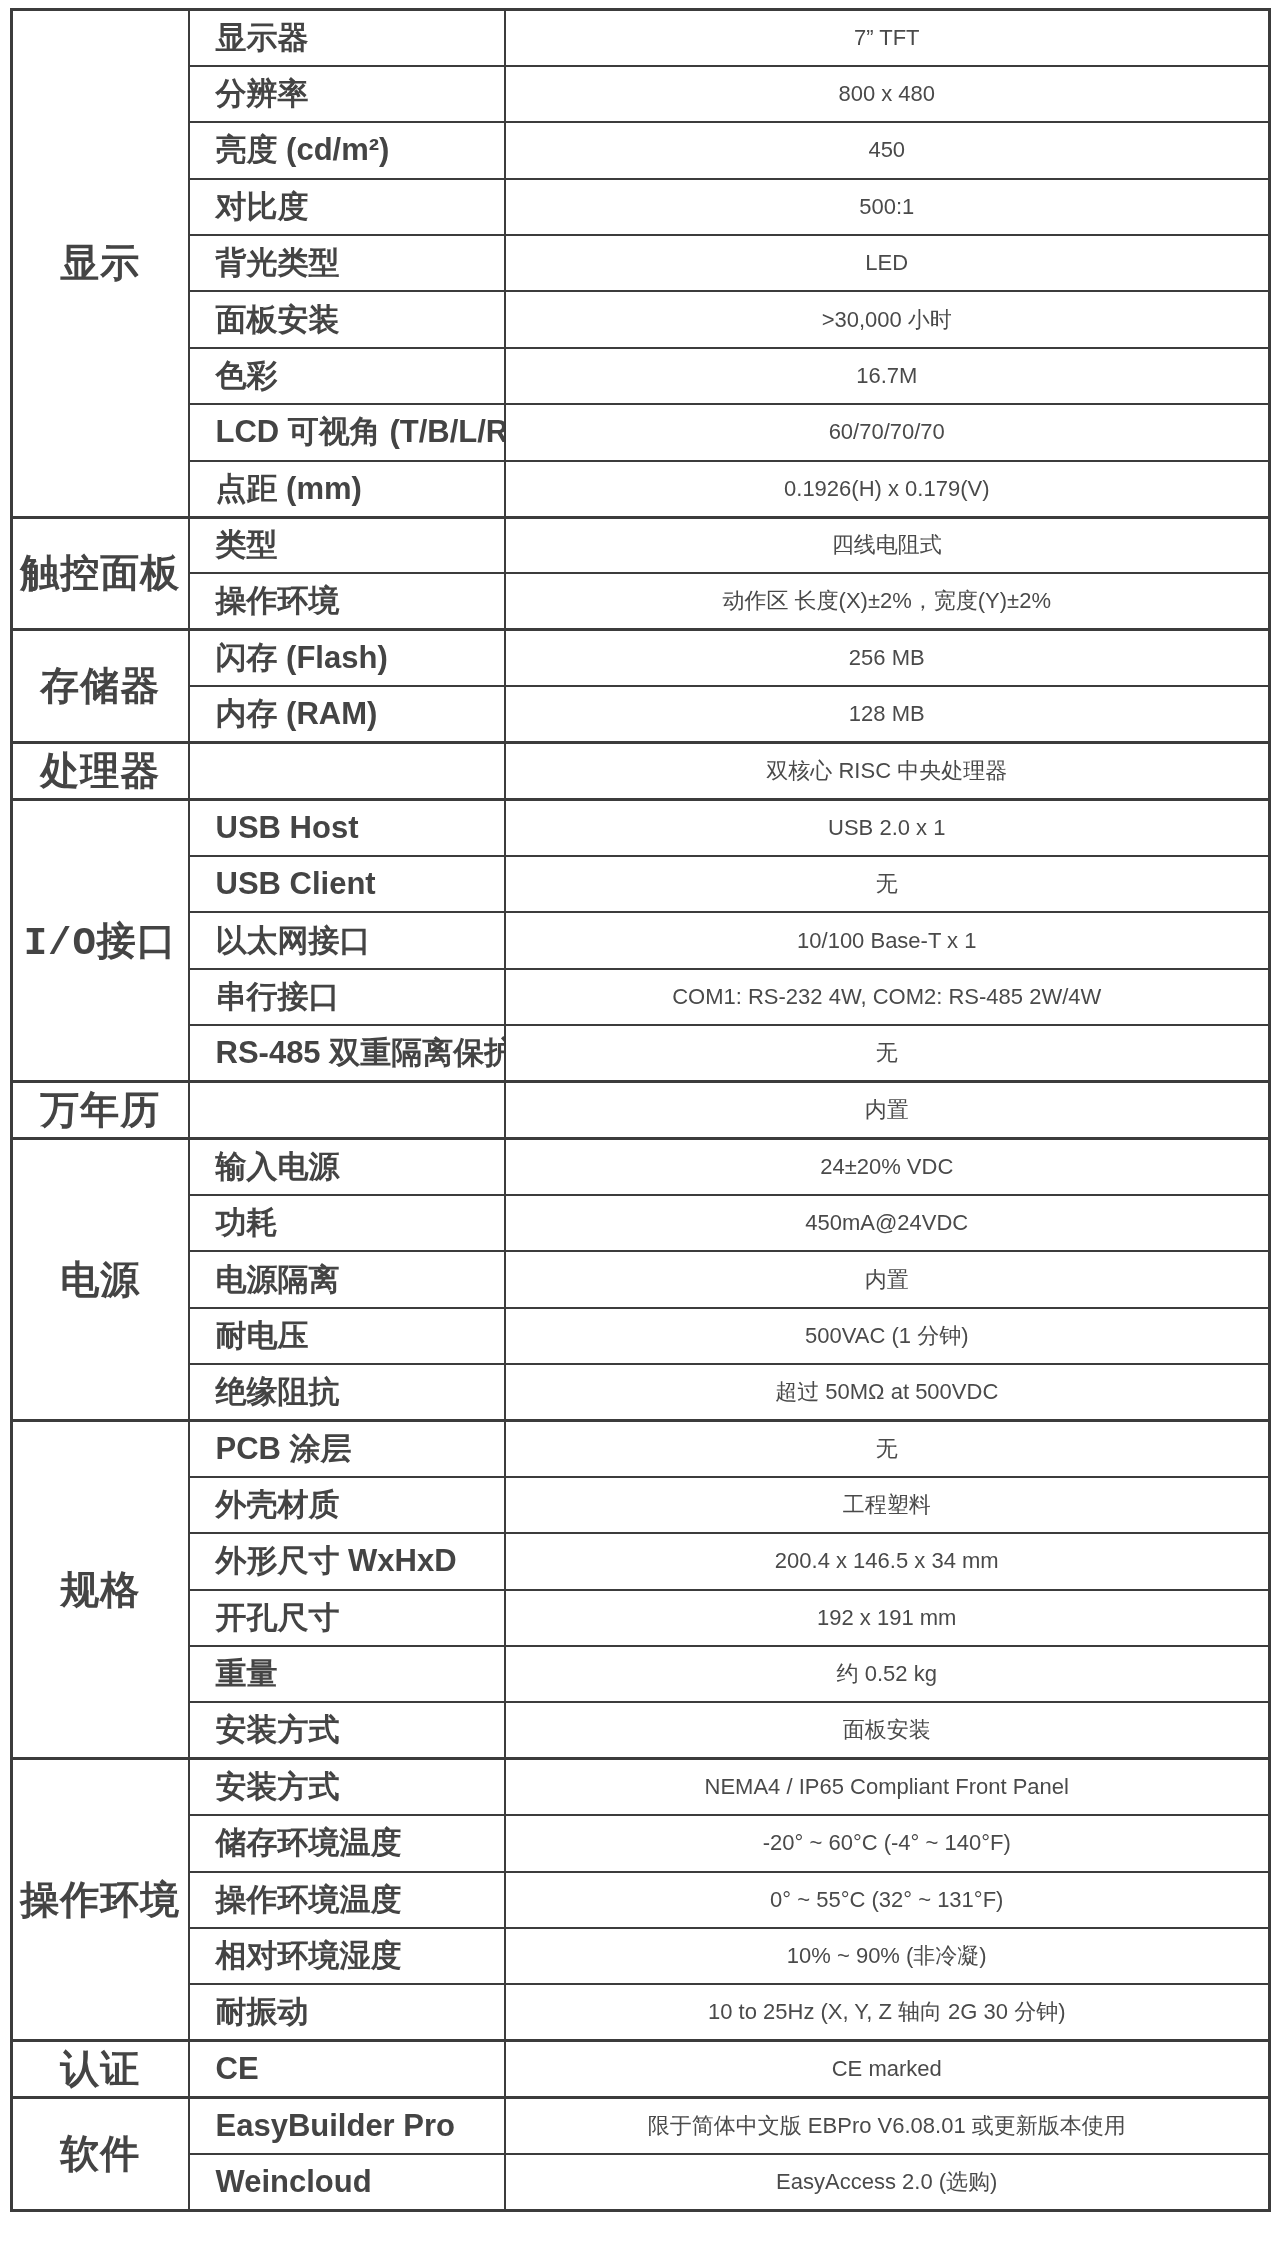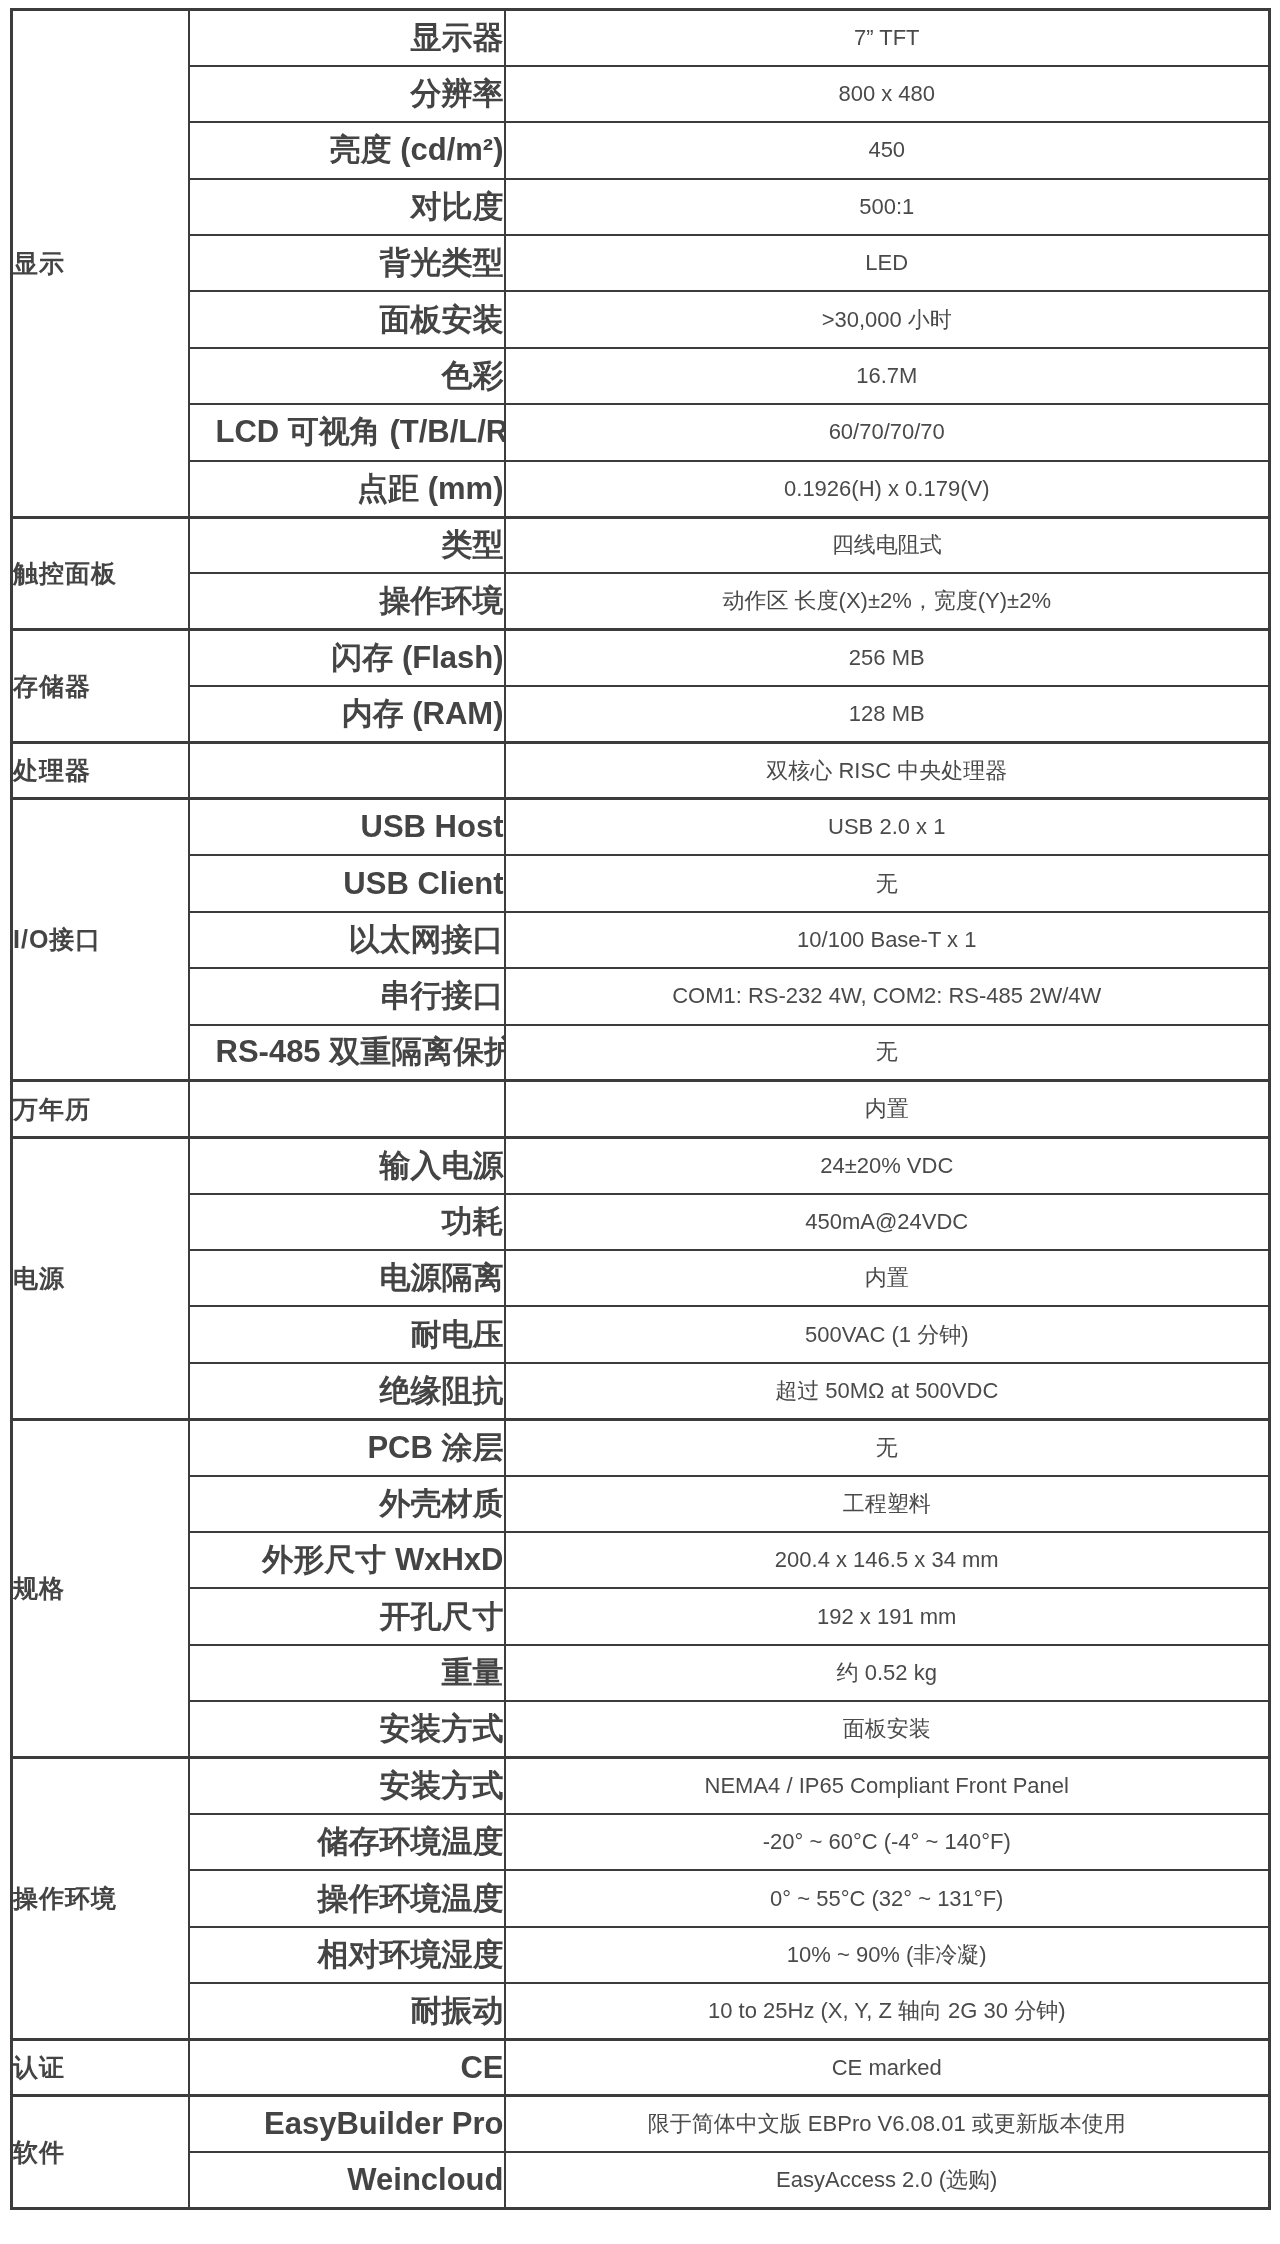--- a/index.html
+++ b/index.html
@@ -22,25 +22,25 @@
   td{
     border:2px solid #3c3c3c;
     padding:0;
     box-sizing:border-box;
     color:#444444;
     overflow:hidden;
     white-space:nowrap;
   }
   tr.section-start td{border-top-width:3px;}
   td.cat{
+    text-align:center;vertical-align:middle;
+    font-weight:bold;font-size:39px;letter-spacing:1px;font-family:Liberation Mono, monospace;
+  }
+  td.lbl{
     text-align:left;vertical-align:middle;
-    font-weight:bold;font-size:25px;letter-spacing:1px;
-  }
-  td.lbl{
-    text-align:right;vertical-align:middle;
     padding-left:26px;
     font-weight:bold;font-size:31px;
   }
   td.val{
     text-align:center;vertical-align:middle;
     font-weight:normal;font-size:22px;color:#4a4a4a;
   }
 </style>
 </head>
 <body>

